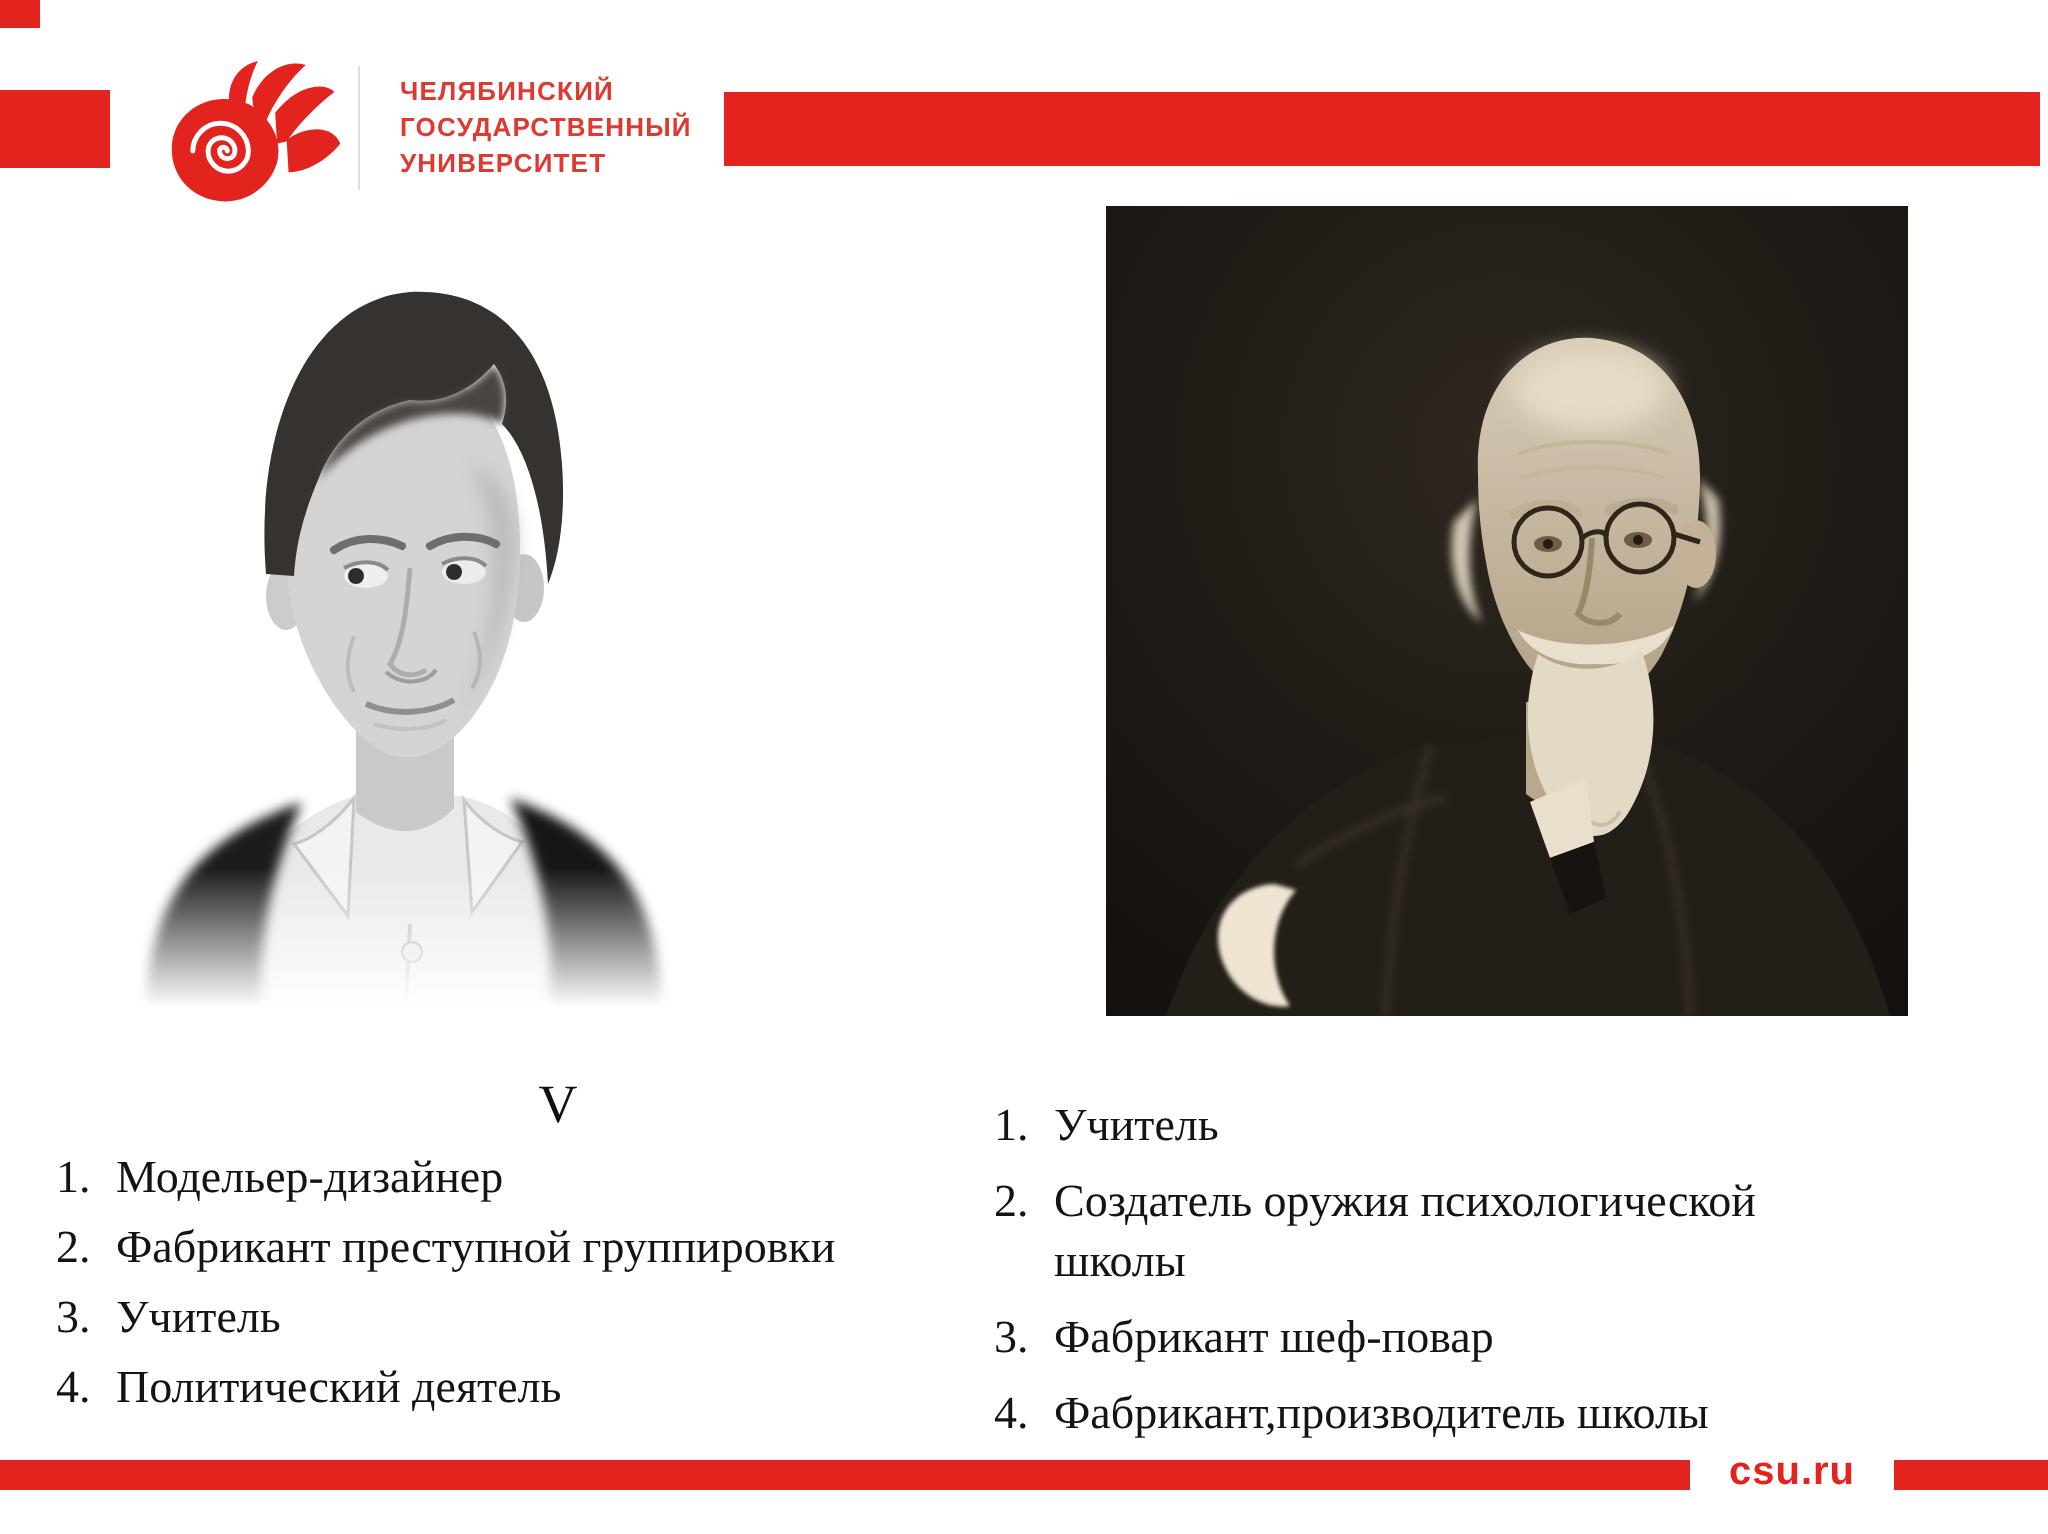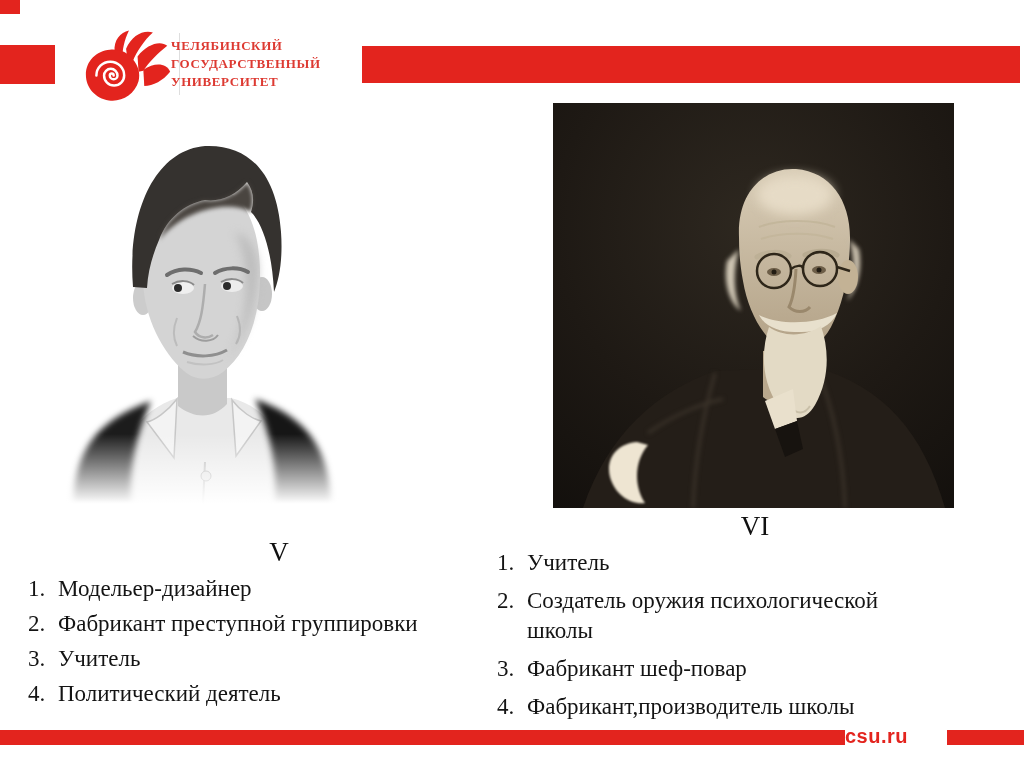--- a/index.html
+++ b/index.html
@@ -9,21 +9,21 @@
   .red{background:#e3241e;}
 
   
   .corner-chip{left:0;top:0;width:20px;height:14px;}
   .bar-left{left:0;top:45px;width:55px;height:39px;}
   .bar-right{left:362px;top:46px;width:658px;height:37px;}
 
   
   .logo-mark{left:83px;top:27px;width:90px;height:76px;}
   .logo-divider{left:179px;top:33px;width:1px;height:62px;background:#dedede;}
-  .logo-text{left:171px;top:37px;font-family:Liberation Serif, serif;font-weight:bold;
+  .logo-text{left:200px;top:37px;font-family:Liberation Sans, sans-serif;font-weight:bold;
              font-size:13px;line-height:18px;letter-spacing:0.6px;color:#dd3a32;}
 
   
   .photo-left{left:55px;top:112px;width:295px;height:392px;}
   .photo-right{left:553px;top:103px;width:401px;height:405px;}
   .photo-left svg,.photo-right svg{display:block;width:100%;height:100%;}
 
   
   .numeral{width:120px;text-align:center;font-size:27px;color:#101010;}
   .numeral-v{left:219px;top:537px;}
@@ -33,21 +33,21 @@
   .list-left{left:28px;top:574px;width:450px;}
   .list-left li{line-height:29px;margin-bottom:6px;}
   .list-right{left:497px;top:548px;width:430px;}
   .list-right li{line-height:30px;margin-bottom:8px;}
   .num{flex:0 0 30px;}
   .txt{flex:1;}
 
   
   .bar-bottom-left{left:0;top:730px;width:845px;height:15px;}
   .bar-bottom-right{left:947px;top:730px;width:77px;height:15px;}
-  .site{left:845px;top:726px;width:102px;
+  .site{left:845px;top:726px;width:102px;text-align:center;
         font-family:"Liberation Sans",sans-serif;font-weight:bold;font-size:20px;
         letter-spacing:0.5px;color:#e3241e;text-decoration:none;line-height:20px;}
 </style>
 </head>
 <body>
 
 <div class="slide">
 
   <div class="abs red corner-chip"></div>
   <div class="abs red bar-left"></div>
@@ -159,21 +159,20 @@
         <path d="M206,196 C225,206 262,206 284,194 C278,208 262,214 245,213 C228,214 212,208 206,196 Z" fill="#e8e0cd"></path>
         <path d="M216,208 C208,232 208,262 226,288 C238,303 252,303 262,286 C277,260 276,230 268,207 C252,218 230,218 216,208 Z" fill="#e3dac5"></path>
         <path d="M238,288 C244,296 252,295 257,287" stroke="#c9bfa8" stroke-width="2" fill="none"></path>
       </g>
       <path d="M212,298 L240,286 L244,318 L222,326 Z" fill="#e9e0cc"></path>
       <path d="M222,326 L244,318 L250,346 L232,354 Z" fill="#17130f"></path>
     </svg>
   </div>
 
   <div class="abs numeral numeral-v">V</div>
-  <div class="abs numeral numeral-vi">VI</div>
 
   <ul class="abs options list-left">
     <li>
       <span class="num">1.</span>
       <span class="txt">Модельер-дизайнер</span>
     </li>
     <li>
       <span class="num">2.</span>
       <span class="txt">Фабрикант преступной группировки</span>
     </li>

